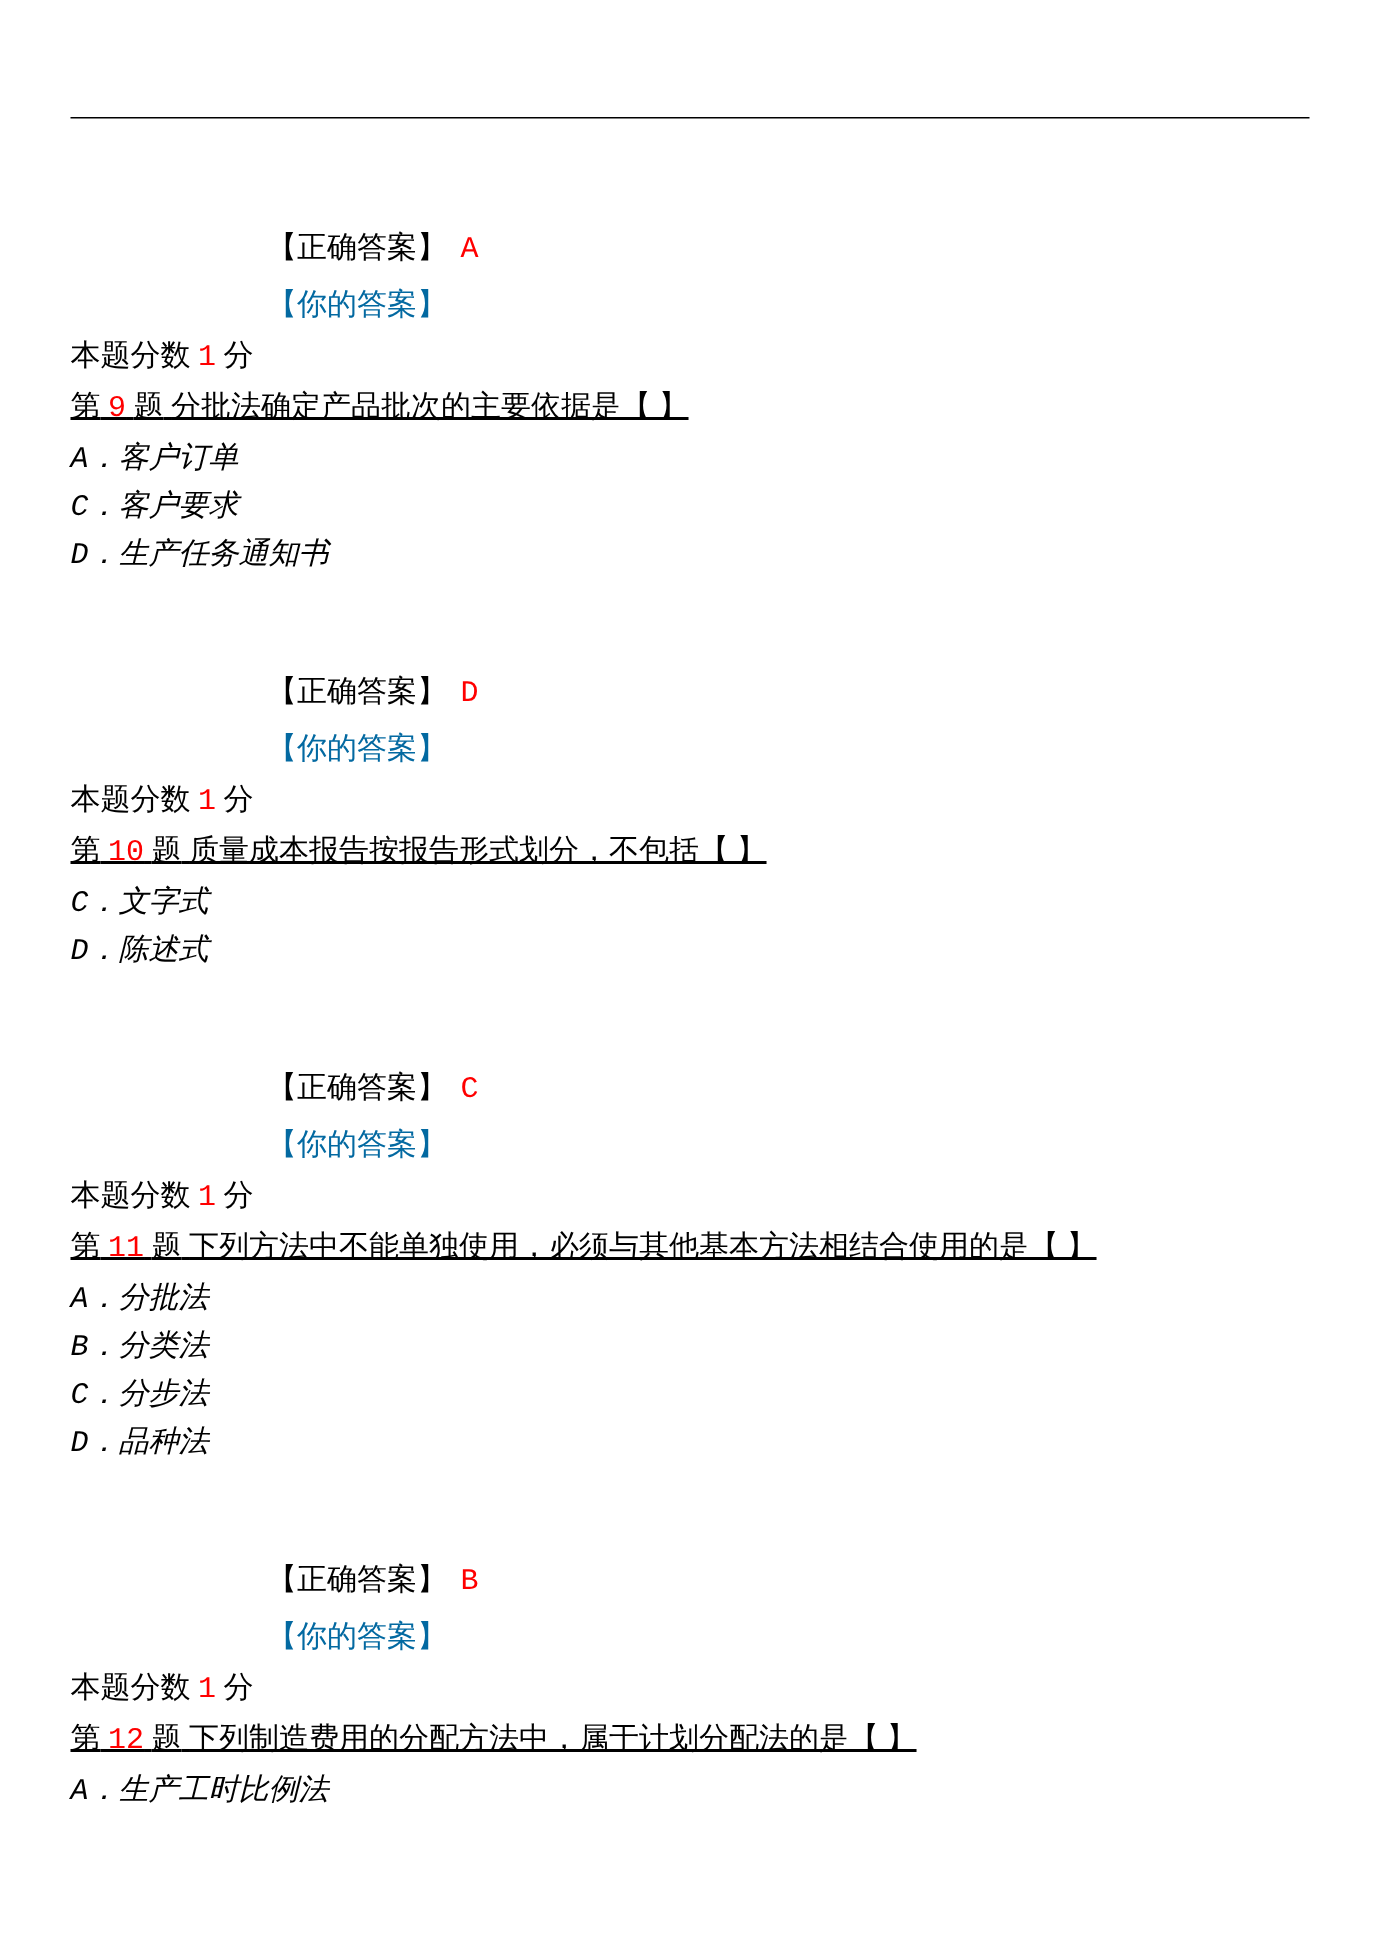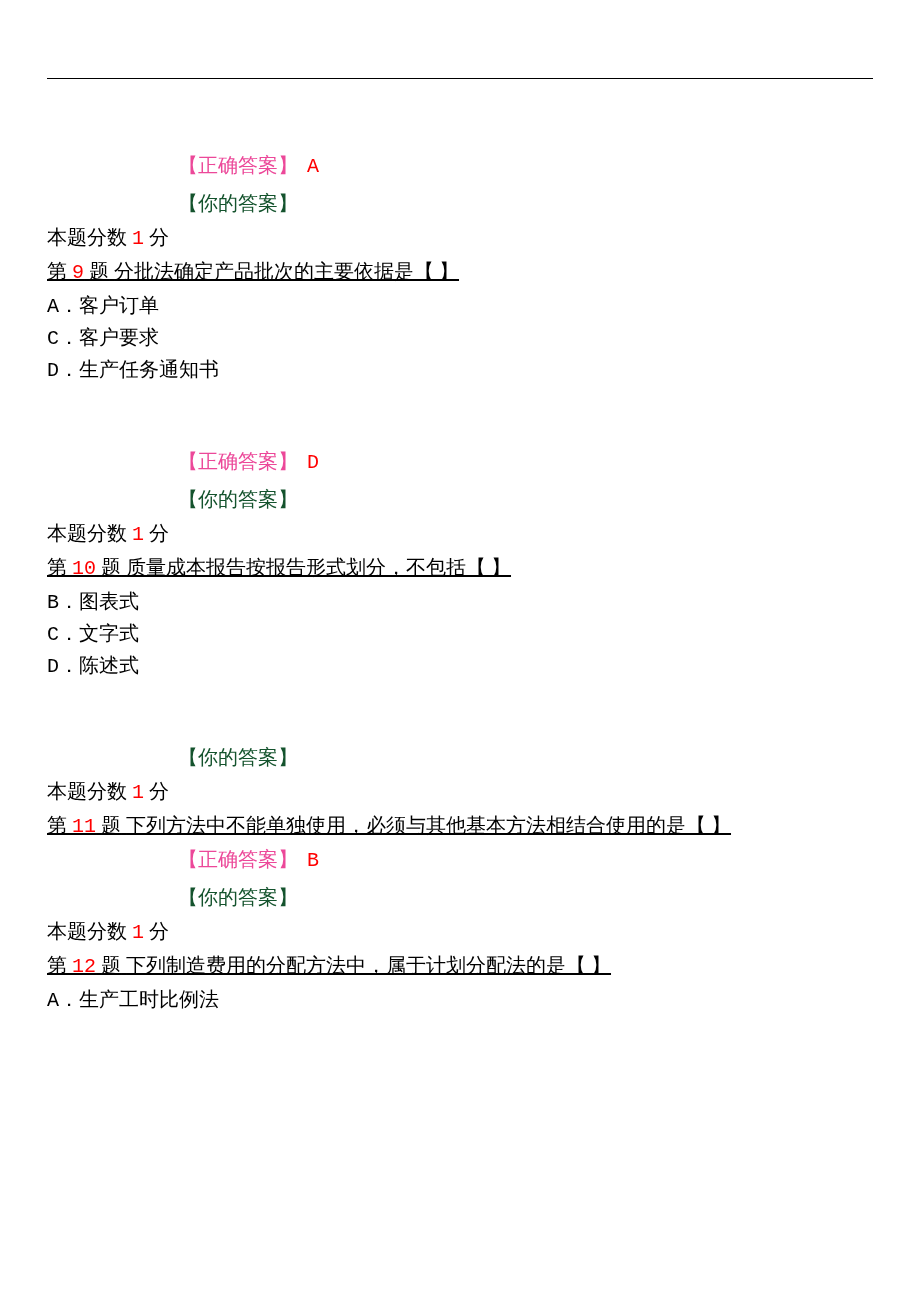--- a/index.html
+++ b/index.html
@@ -19,34 +19,34 @@
       position: absolute;
       top: 78px;
       left: 47px;
       right: 47px;
       border-top: 1.5px solid #000;
     }
     .correct-answer {
       margin-left: 131px;
       margin-bottom: 6px;
     }
-    .correct-answer .label { color: #ec4899; }
+    .correct-answer .label { color: #000000; }
     .correct-answer .val { color: #f00; font-family: "Courier New", monospace; margin-left: 4px; }
     .your-answer {
       margin-left: 131px;
-      color: #14532d;
+      color: #0369a1;
       margin-bottom: 4px;
     }
     .score-line { margin-bottom: 2px; }
     .score-line .num { color: #f00; font-family: "Courier New", monospace; }
     .q-stem { margin-bottom: 2px; text-decoration: underline; }
     .q-stem .qseq { color: #f00; font-family: "Courier New", monospace; }
     .options { margin-bottom: 60px; }
     .options .opt { display: block; }
-    .options .opt .letter { font-family: "Courier New", monospace; }
+    .options .opt .letter { font-family: "Courier New", monospace; font-style: italic; }
     .block { }
   </style>
 </head>
 <body>
 
 <div class="top-rule"></div>
 <div class="page">
 
   <div class="block">
     <div class="correct-answer">
@@ -83,38 +83,47 @@
       <span class="num">1</span>
       <span>分</span>
     </div>
     <div class="q-stem">
       <span>第</span>
       <span class="qseq">10</span>
       <span>题</span>
       <span>质量成本报告按报告形式划分，不包括【 】</span>
     </div>
     <div class="options">
-      <span class="opt"><span class="letter">B．图表式</span></span>
       <span class="opt"><span class="letter">C．文字式</span></span>
       <span class="opt"><span class="letter">D．陈述式</span></span>
     </div>
   </div>
 
   <div class="block">
+    <div class="correct-answer">
+      <span class="label">【正确答案】</span>
+      <span class="val">C</span>
+    </div>
     <div class="your-answer">【你的答案】</div>
     <div class="score-line">
       <span>本题分数</span>
       <span class="num">1</span>
       <span>分</span>
     </div>
     <div class="q-stem">
       <span>第</span>
       <span class="qseq">11</span>
       <span>题</span>
       <span>下列方法中不能单独使用，必须与其他基本方法相结合使用的是【 】</span>
+    </div>
+    <div class="options">
+      <span class="opt"><span class="letter">A．分批法</span></span>
+      <span class="opt"><span class="letter">B．分类法</span></span>
+      <span class="opt"><span class="letter">C．分步法</span></span>
+      <span class="opt"><span class="letter">D．品种法</span></span>
     </div>
   </div>
 
   <div class="block">
     <div class="correct-answer">
       <span class="label">【正确答案】</span>
       <span class="val">B</span>
     </div>
     <div class="your-answer">【你的答案】</div>
     <div class="score-line">

